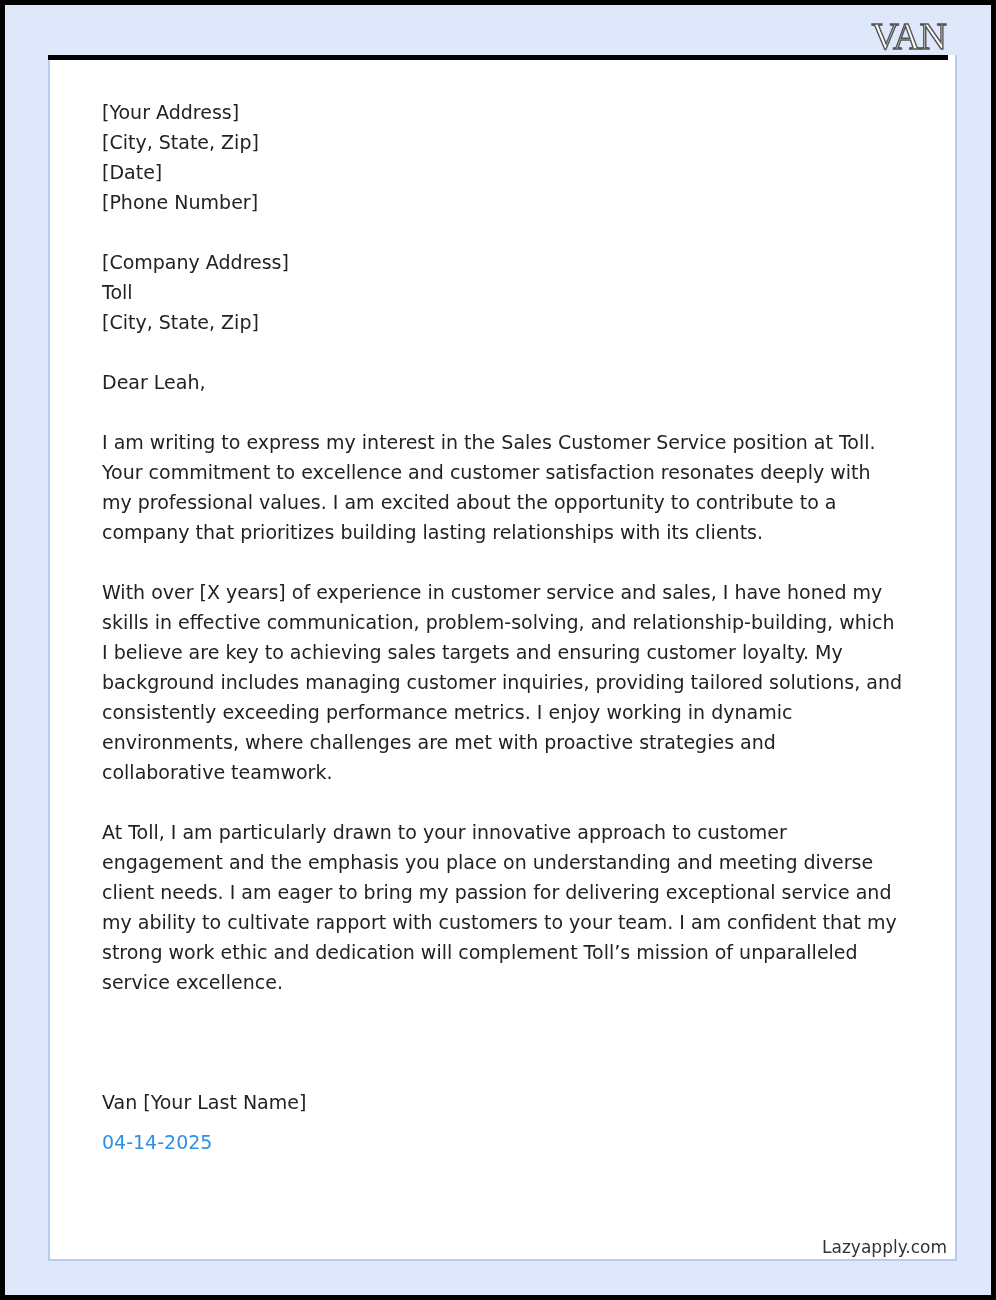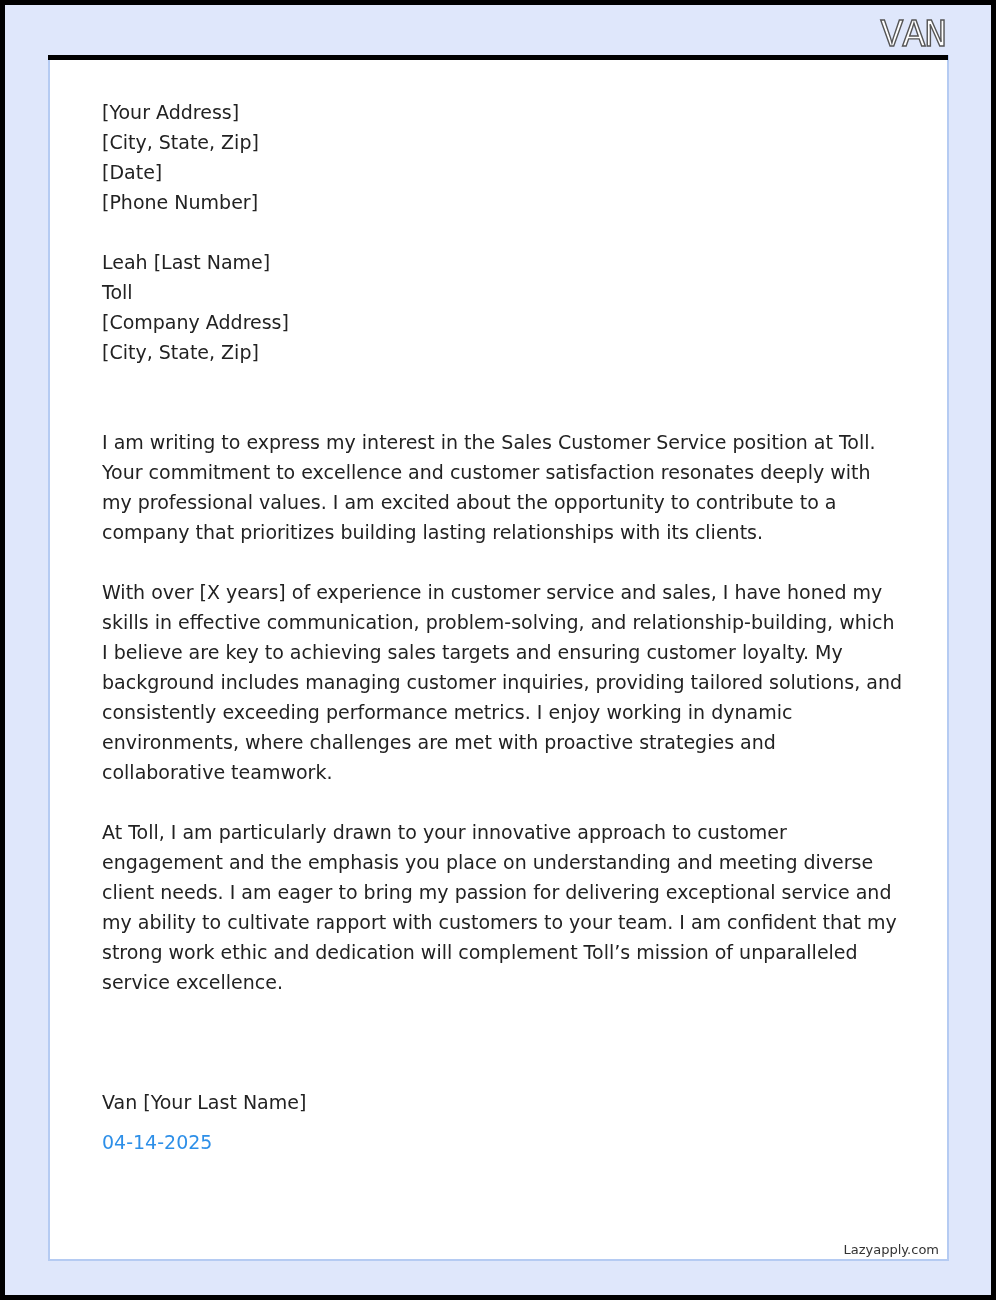--- a/index.html
+++ b/index.html
@@ -13,69 +13,70 @@
     .frame {
       position: absolute; left: 5px; top: 5px; right: 5px; bottom: 5px;
       background: #dfe7fb;
     }
     .brand {
       position: absolute; right: 50px; top: 14px;
       font-size: 38px; line-height: 44px;
       color: #ffffff;
       -webkit-text-stroke: 1.4px #555;
       letter-spacing: -1px;
-      font-family: Liberation Mono, monospace;
+      font-family: Liberation Serif, serif;
     }
     .page {
       position: absolute; left: 48px; top: 55px;
       width: 897px; height: 1204px;
       background: #fff;
       border-left: 2px solid #b5cbf2;
       border-right: 2px solid #b5cbf2;
       border-bottom: 2px solid #b5cbf2;
+      padding-left: 8px;
     }
     .topbar {
       position: absolute; left: 48px; top: 55px;
       width: 900px; height: 5px; background: #000;
     }
     .content {
       position: absolute; left: 52px; top: 42px; width: 800px;
       font-size: 19px; line-height: 30px; color: #222;
     }
     .line { display: block; white-space: nowrap; }
     .gap { height: 30px; }
     .para { display: block; }
     .date { color: #2d8fe8; }
     .footer {
       position: absolute; right: 8px; bottom: 2px;
-      font-size: 13px; color: #333;
+      font-size: 17px; color: #333;
     }
   </style>
 </head>
 <body>
 
 <div class="frame"></div>
 <div class="brand">VAN</div>
 
 <div class="page">
   <div class="content">
     <div>
       <span class="line">[Your Address]</span>
       <span class="line">[City, State, Zip]</span>
       <span class="line">[Date]</span>
       <span class="line">[Phone Number]</span>
     </div>
     <div class="gap"></div>
     <div>
-      <span class="line">Leah [Last Name]</span>
+      <span class="line">[Company Address]</span>
       <span class="line">Toll</span>
-      <span class="line">[Company Address]</span>
       <span class="line">[City, State, Zip]</span>
     </div>
     <div class="gap"></div>
+    <span class="line">Dear Leah,</span>
     <div class="gap"></div>
     <span class="para">I am writing to express my interest in the Sales Customer Service position at Toll. Your commitment to excellence and customer satisfaction resonates deeply with my professional values. I am excited about the opportunity to contribute to a company that prioritizes building lasting relationships with its clients.</span>
     <div class="gap"></div>
     <span class="para">With over [X years] of experience in customer service and sales, I have honed my skills in effective communication, problem-solving, and relationship-building, which I believe are key to achieving sales targets and ensuring customer loyalty. My background includes managing customer inquiries, providing tailored solutions, and consistently exceeding performance metrics. I enjoy working in dynamic environments, where challenges are met with proactive strategies and collaborative teamwork.</span>
     <div class="gap"></div>
     <span class="para">At Toll, I am particularly drawn to your innovative approach to customer engagement and the emphasis you place on understanding and meeting diverse client needs. I am eager to bring my passion for delivering exceptional service and my ability to cultivate rapport with customers to your team. I am confident that my strong work ethic and dedication will complement Toll’s mission of unparalleled service excellence.</span>
     <div class="gap"></div>
     <div class="gap"></div>
     <div class="gap"></div>
     <span class="line">Van [Your Last Name]</span>

